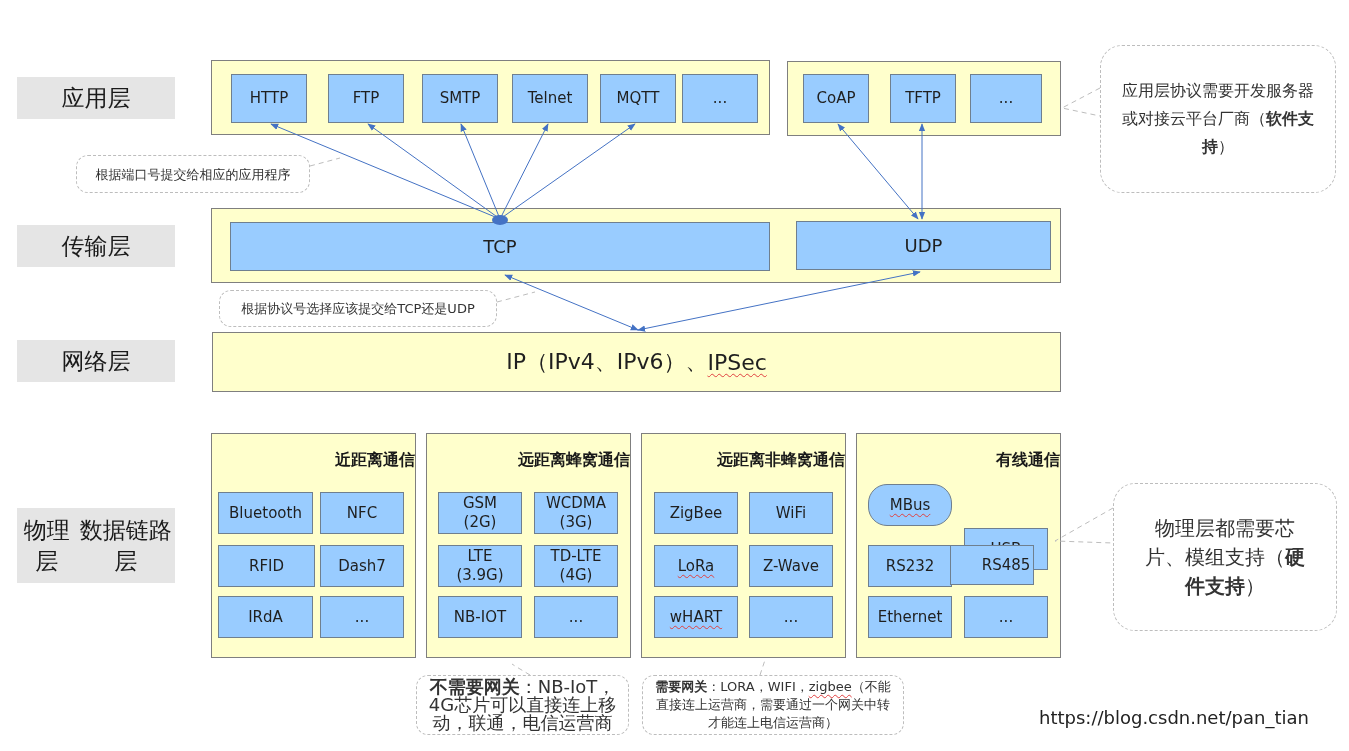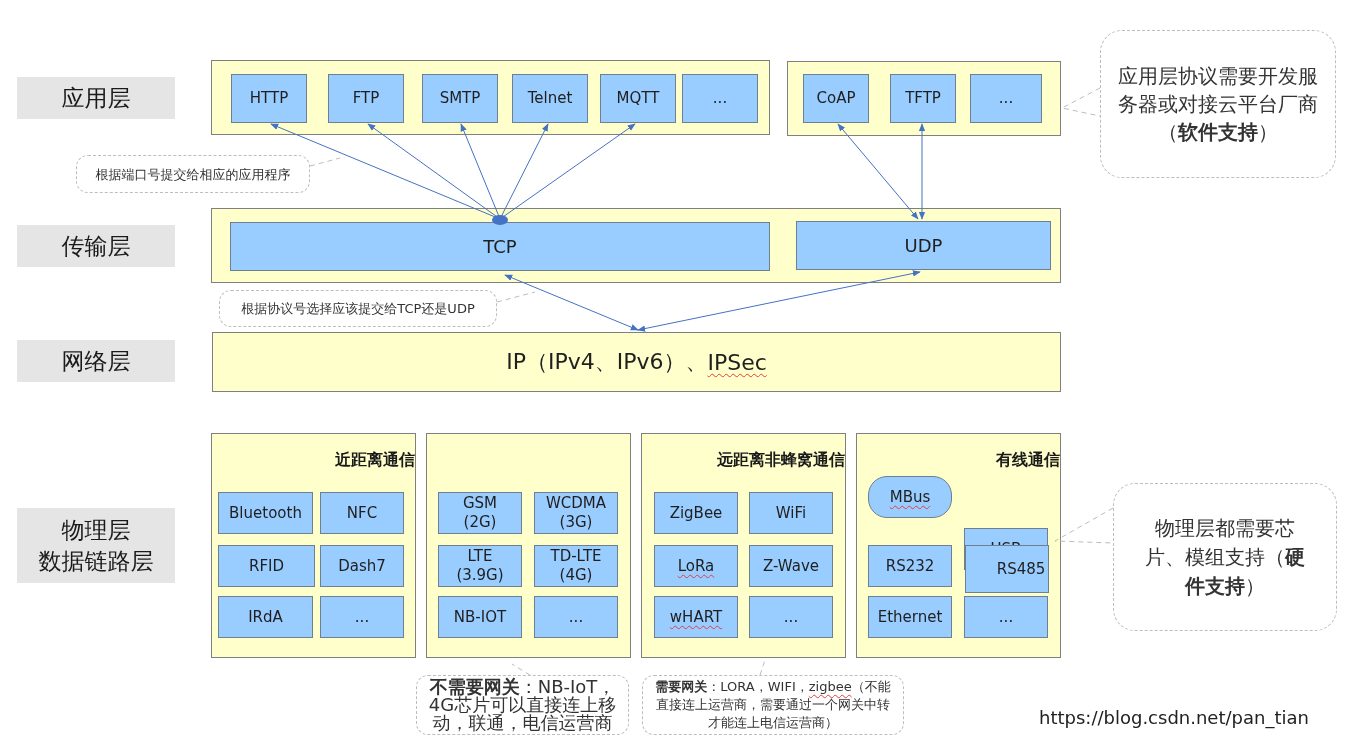--- a/index.html
+++ b/index.html
@@ -27,21 +27,21 @@
 
 <div class="layer-label" style="top:77px;height:42px;">
     <span>应用层</span>
   </div>
 <div class="layer-label" style="top:225px;height:42px;">
     <span>传输层</span>
   </div>
 <div class="layer-label" style="top:340px;height:42px;">
     <span>网络层</span>
   </div>
-<div class="layer-label" style="top:508px;height:75px;flex-direction:column;">
+<div class="layer-label" style="top:508px;height:75px;flex-direction:row;">
   <span>物理层</span>
   <span>数据链路层</span>
 </div>
 
 <div class="ybox" style="left:211px;top:60px;width:559px;height:75px;"></div>
 <div class="bbox" style="left:231px;top:74px;width:76px;height:49px;">
     <span>HTTP</span>
   </div>
 <div class="bbox" style="left:328px;top:74px;width:76px;height:49px;">
     <span>FTP</span>
@@ -99,20 +99,21 @@
     </div>
   <div class="bbox" style="left:6px;top:162px;width:95px;height:42px;">
       <span>IRdA</span>
     </div>
   <div class="bbox" style="left:108px;top:162px;width:84px;height:42px;">
       <span>...</span>
     </div>
 </div>
 
 <div class="ybox" style="left:426px;top:433px;width:205px;height:225px;">
+  <div class="cat-title">远距离蜂窝通信</div>
   <div class="bbox" style="left:11px;top:58px;width:84px;height:42px;white-space:pre;"><span>GSM
 (2G)</span></div>
   <div class="bbox" style="left:107px;top:58px;width:84px;height:42px;white-space:pre;"><span>WCDMA
 (3G)</span></div>
   <div class="bbox" style="left:11px;top:111px;width:84px;height:42px;white-space:pre;"><span>LTE
 (3.9G)</span></div>
   <div class="bbox" style="left:107px;top:111px;width:84px;height:42px;white-space:pre;"><span>TD-LTE
 (4G)</span></div>
   <div class="bbox" style="left:11px;top:162px;width:84px;height:42px;">
       <span>NB-IOT</span>
@@ -139,47 +140,47 @@
   <div class="bbox" style="left:12px;top:162px;width:84px;height:42px;">
       <span class="squig">wHART</span>
     </div>
   <div class="bbox" style="left:107px;top:162px;width:84px;height:42px;">
       <span>...</span>
     </div>
 </div>
 
 <div class="ybox" style="left:856px;top:433px;width:205px;height:225px;">
   <div class="cat-title">有线通信</div>
-  <div class="bbox" style="left:11px;top:42px;width:84px;height:42px;border-radius:19px;">
+  <div class="bbox" style="left:11px;top:50px;width:84px;height:42px;border-radius:19px;">
       <span class="squig">MBus</span>
     </div>
   <div class="bbox" style="left:107px;top:58px;width:84px;height:42px;margin-top:36px;">
       <span>USB</span>
     </div>
   <div class="bbox" style="left:11px;top:111px;width:84px;height:42px;">
       <span>RS232</span>
     </div>
-  <div class="bbox" style="left:108px;top:111px;width:84px;height:48px;padding-left:28px;">
+  <div class="bbox" style="left:93px;top:111px;width:84px;height:40px;padding-left:28px;">
       <span>RS485</span>
     </div>
   <div class="bbox" style="left:11px;top:162px;width:84px;height:42px;">
       <span>Ethernet</span>
     </div>
   <div class="bbox" style="left:107px;top:162px;width:84px;height:42px;">
       <span>...</span>
     </div>
 </div>
 
 <div class="note" style="left:76px;top:155px;width:234px;height:38px;font-size:13px;line-height:15px;padding:0 12px;">
   <span>根据端口号提交给相应的应用程序</span>
 </div>
 <div class="note" style="left:219px;top:290px;width:278px;height:37px;font-size:13px;line-height:16px;padding:0 20px;">
   <span>根据协议号选择应该提交给TCP还是UDP</span>
 </div>
-<div class="note" style="left:1100px;top:30px;width:236px;height:148px;font-size:20px;line-height:28px;padding:0 14px;border-radius:22px;">
+<div class="note" style="left:1100px;top:45px;width:236px;height:148px;font-size:16px;line-height:28px;padding:0 14px;border-radius:22px;">
   <span><span>应用层协议需要开发服务器或对接云平台厂商（</span><b>软件支持</b><span>）</span></span>
 </div>
 <div class="note" style="left:1113px;top:483px;width:224px;height:148px;font-size:20px;line-height:29px;padding:0 22px;border-radius:22px;">
   <span><span>物理层都需要芯片、模组支持（</span><b>硬件支持</b><span>）</span></span>
 </div>
 <div class="note" style="left:416px;top:675px;width:213px;height:60px;font-size:18px;line-height:18px;padding:0 10px;">
   <span><b>不需要网关</b><span>：NB-IoT，4G芯片可以直接连上移动，联通，电信运营商</span></span>
 </div>
 <div class="note" style="left:642px;top:675px;width:262px;height:60px;font-size:13px;line-height:18px;padding:0 8px;">
   <span><b>需要网关</b><span>：LORA，WIFI，</span><span class="squig">zigbee</span><span>（不能直接连上运营商，需要通过一个网关中转才能连上电信运营商）</span></span>

